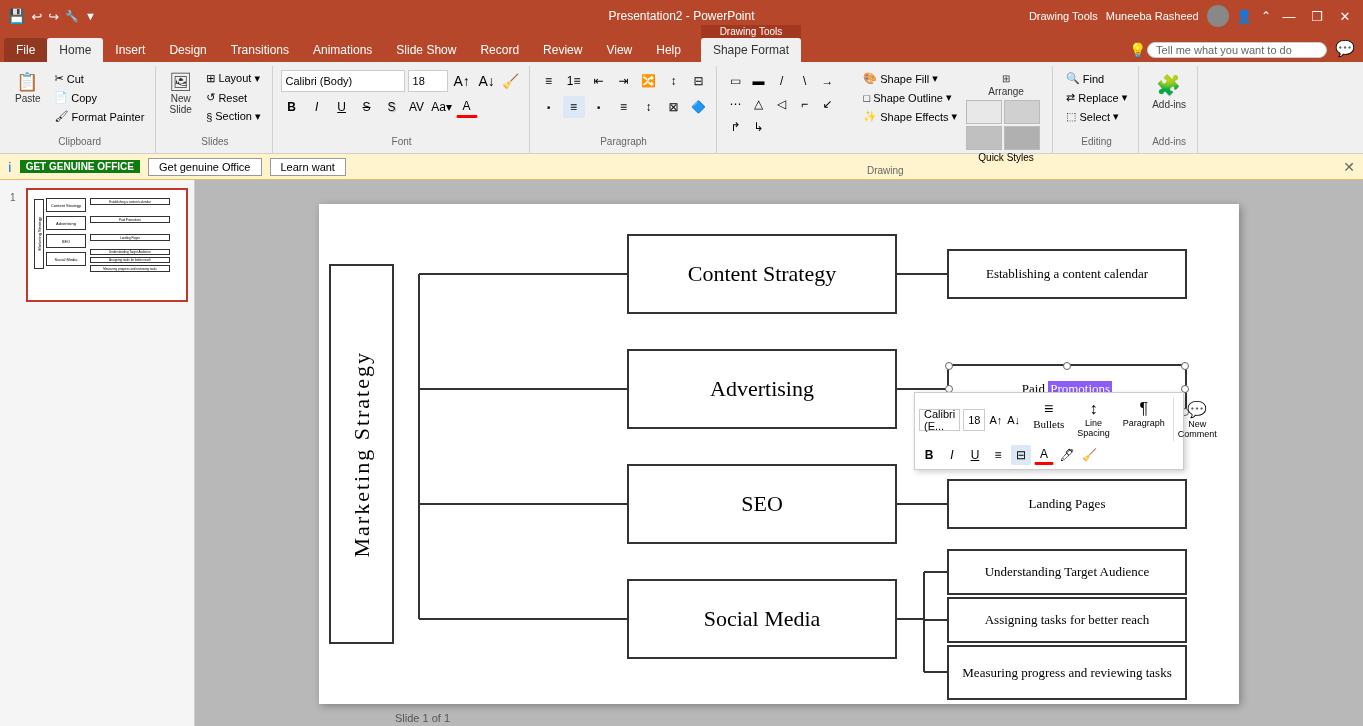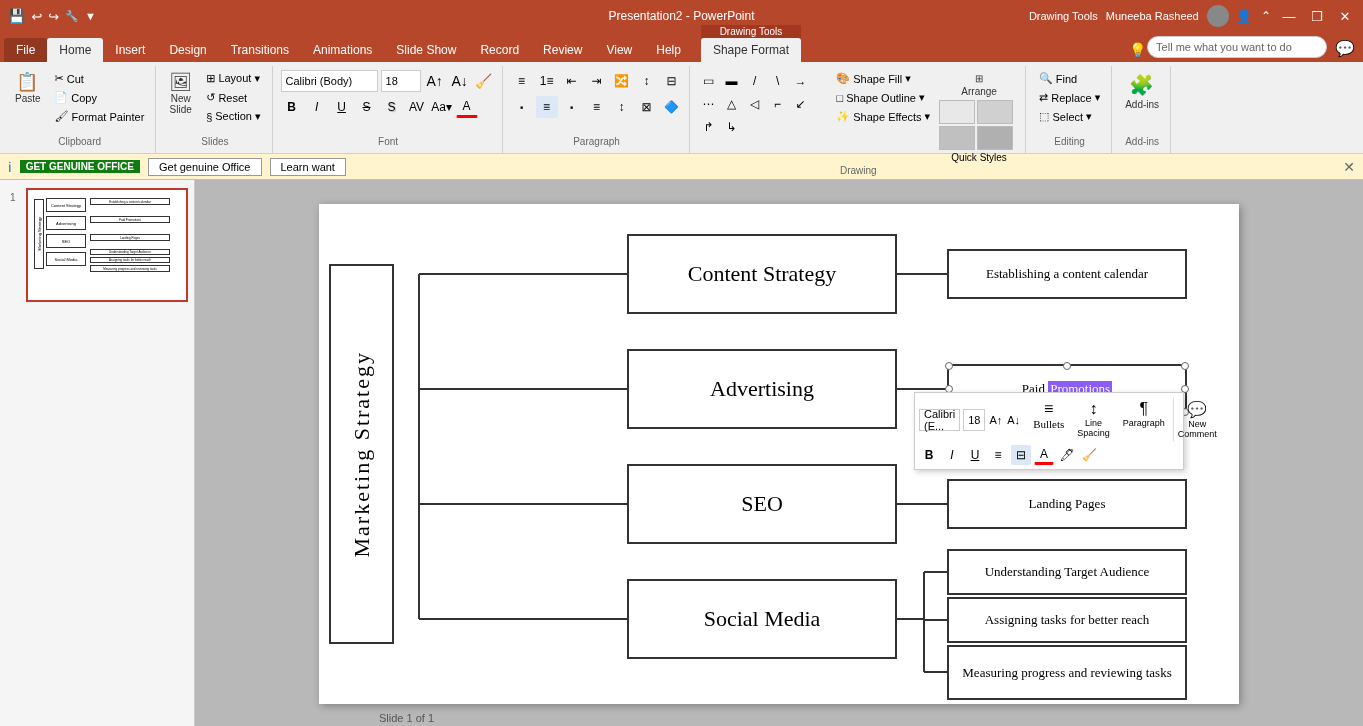--- a/index.html
+++ b/index.html
@@ -93,21 +93,21 @@
     .font-box {
       height: 22px;
       border: 1px solid #ccc;
       background: white;
       padding: 0 4px;
       font-size: 11px;
       display: flex;
       align-items: center;
       cursor: pointer;
     }
-    .font-name-box { width: 97px; }
+    .font-name-box { width: 124px; }
     .font-size-box { width: 40px; }
 
     
     .fmt-btn {
       width: 22px;
       height: 22px;
       border: 1px solid transparent;
       background: transparent;
       display: flex;
       align-items: center;
@@ -346,21 +346,21 @@
       position: absolute;
       border: 1px solid #333;
       background: white;
       font-size: 4px;
       display: flex;
       align-items: center;
       justify-content: center;
     }
 
     .tell-me {
-      height: 22px;
+      height: 16px;
       border: 1px solid #ccc;
       border-radius: 11px;
       background: white;
       display: flex;
       align-items: center;
       padding: 0 8px;
       gap: 4px;
       font-size: 11px;
       color: #666;
       cursor: pointer;
@@ -711,16 +711,16 @@
           <div class="mini-fmt-btn">≡</div>
           <div class="mini-fmt-btn active">⊟</div>
           <div class="mini-fmt-btn" style="border-bottom:3px solid red;">A</div>
           <div class="mini-fmt-btn">🖊</div>
           <div class="mini-fmt-btn">🧹</div>
         </div>
       </div>
 
     </div>
 
-    <div style="position:absolute;bottom:4px;left:184px;font-size:11px;color:#555;">Slide 1 of 1</div>
+    <div style="position:absolute;bottom:4px;left:200px;font-size:11px;color:#555;">Slide 1 of 1</div>
   </div>
 
 </div>
 
 </body></html>

